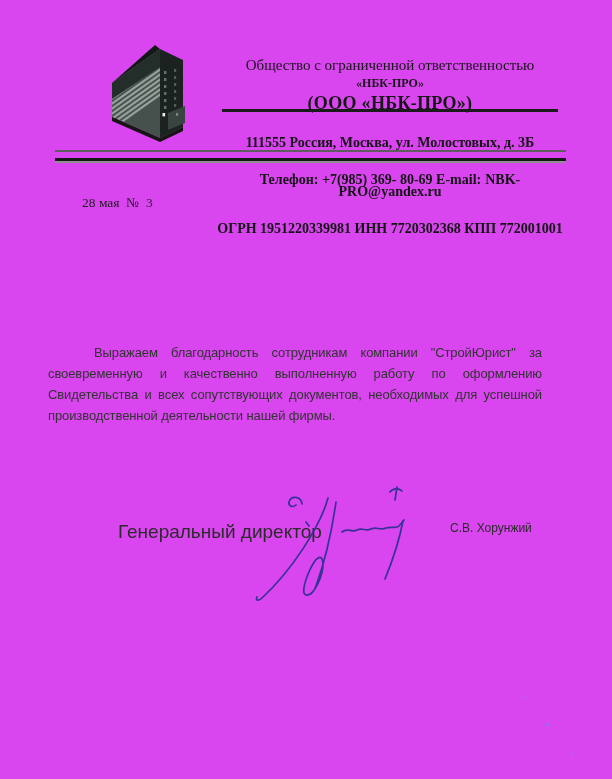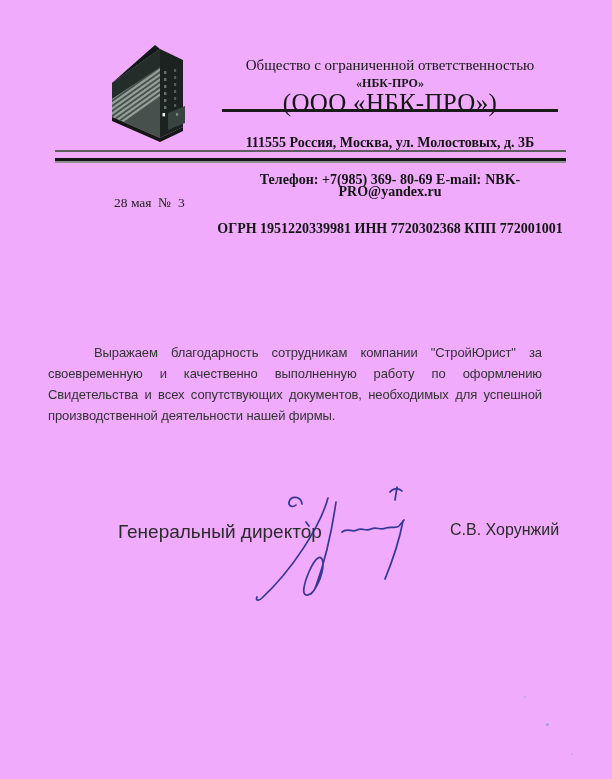--- a/index.html
+++ b/index.html
@@ -1,62 +1,61 @@
 <!DOCTYPE html>
 <html><head>
 <meta charset="utf-8">
 <style>
   html,body{margin:0;padding:0;background:#e8e8e8;}
   .page{
     position:relative;width:612px;height:779px;margin:0 auto;
-    background:#f0abfc;overflow:hidden;
+    background:#d946ef;overflow:hidden;
     font-family:"Liberation Serif", serif;color:#1c1c1c;
   }
   
   .logo{position:absolute;left:110px;top:43px;width:76px;height:100px;}
   .head-text{
     position:absolute;left:222px;top:56px;width:336px;text-align:center;
     font-family:"Liberation Serif", serif;color:#161616;
   }
   .org-type{font-size:15px;line-height:18px;font-weight:400;}
   .org-name{font-size:12px;line-height:19px;font-weight:700;}
-  .org-name-alt{font-size:25px;line-height:20px;font-weight:400;letter-spacing:.3px;}
+  .org-name-alt{font-size:18px;line-height:20px;font-weight:700;letter-spacing:.3px;}
   .name-underline{position:absolute;left:222px;top:109px;width:336px;height:3px;background:#1a1a1a;}
   .contact-block{
     position:absolute;left:212px;top:113px;width:356px;text-align:center;
     font-size:14px;font-weight:700;line-height:12px;color:#141414;
     font-family:"Liberation Serif", serif;white-space:pre-wrap;
   }
   .contact-line{margin:0 0 1px 0;}
   .email{margin-left:4px;}
   .rule-thin{position:absolute;left:55px;top:150px;width:511px;height:2px;background:#5d5d5d;}
   .rule-thick{position:absolute;left:55px;top:158px;width:511px;height:5px;
     background:linear-gradient(#151515 0 60%, #8f8f8f 60% 100%);}
   
   .ref-block{
     position:absolute;left:82px;top:165px;width:460px;
     font-size:13.5px;line-height:15px;color:#1e1e1e;white-space:pre-wrap;
     font-family:"Liberation Serif", serif;
-    margin-left:32px;
   }
   
   .body-par{
     position:absolute;left:48px;top:342px;width:494px;
     font-family:"Liberation Sans", sans-serif;
     font-size:13px;line-height:21px;letter-spacing:-0.1px;
     color:#333;text-align:justify;text-indent:46px;
   }
   
   .sig-title{
     position:absolute;left:118px;top:521px;
     font-family:"Liberation Sans", sans-serif;font-size:19px;color:#2b2b2b;
   }
   .sig-name{
     position:absolute;left:450px;top:521px;
-    font-family:"Liberation Sans", sans-serif;font-size:16px;color:#2b2b2b;
+    font-family:"Liberation Sans", sans-serif;font-size:12px;color:#2b2b2b;
   }
   .sig-ink{position:absolute;left:250px;top:482px;width:165px;height:128px;}
   
   .speck{position:absolute;border-radius:50%;}
   .s1{left:546px;top:723px;width:3px;height:3px;background:rgba(90,150,225,.55);}
   .s2{left:524px;top:696px;width:2px;height:2px;background:rgba(110,160,225,.4);}
   .s3{left:571px;top:753px;width:2px;height:2px;background:rgba(120,165,225,.35);}
 </style>
 </head>
 <body>

